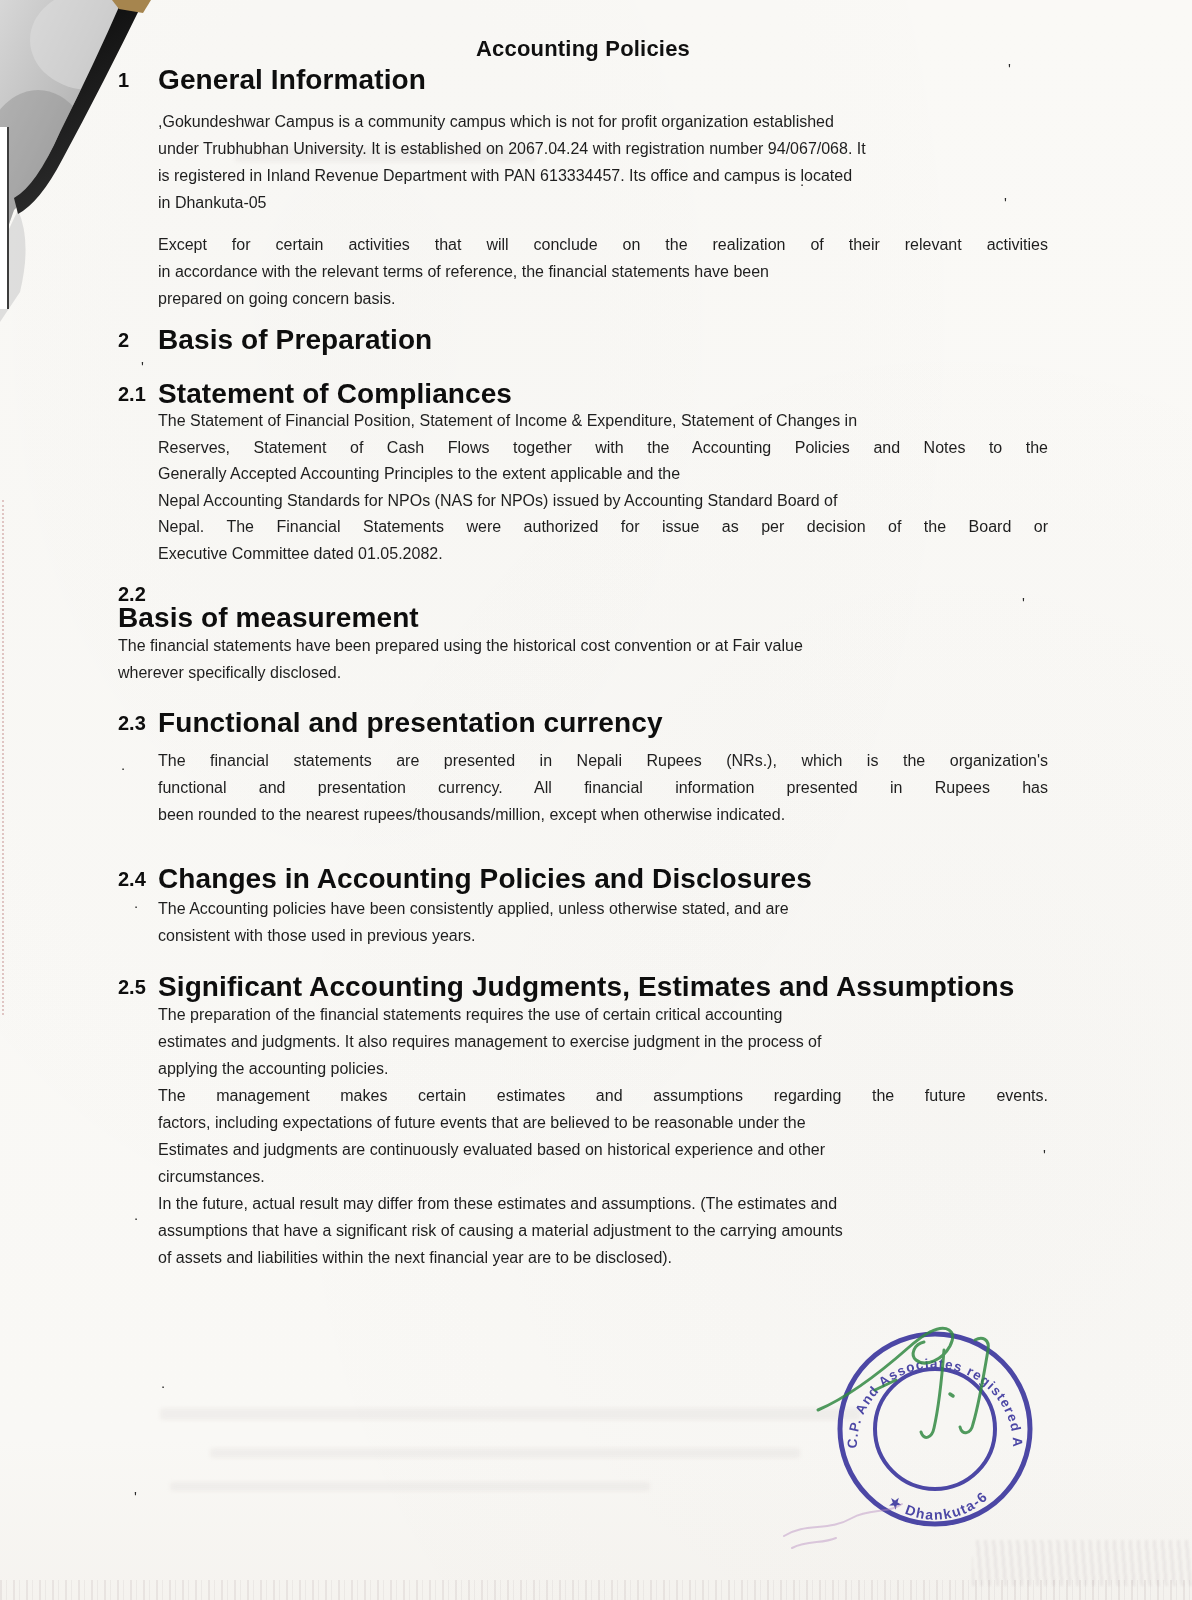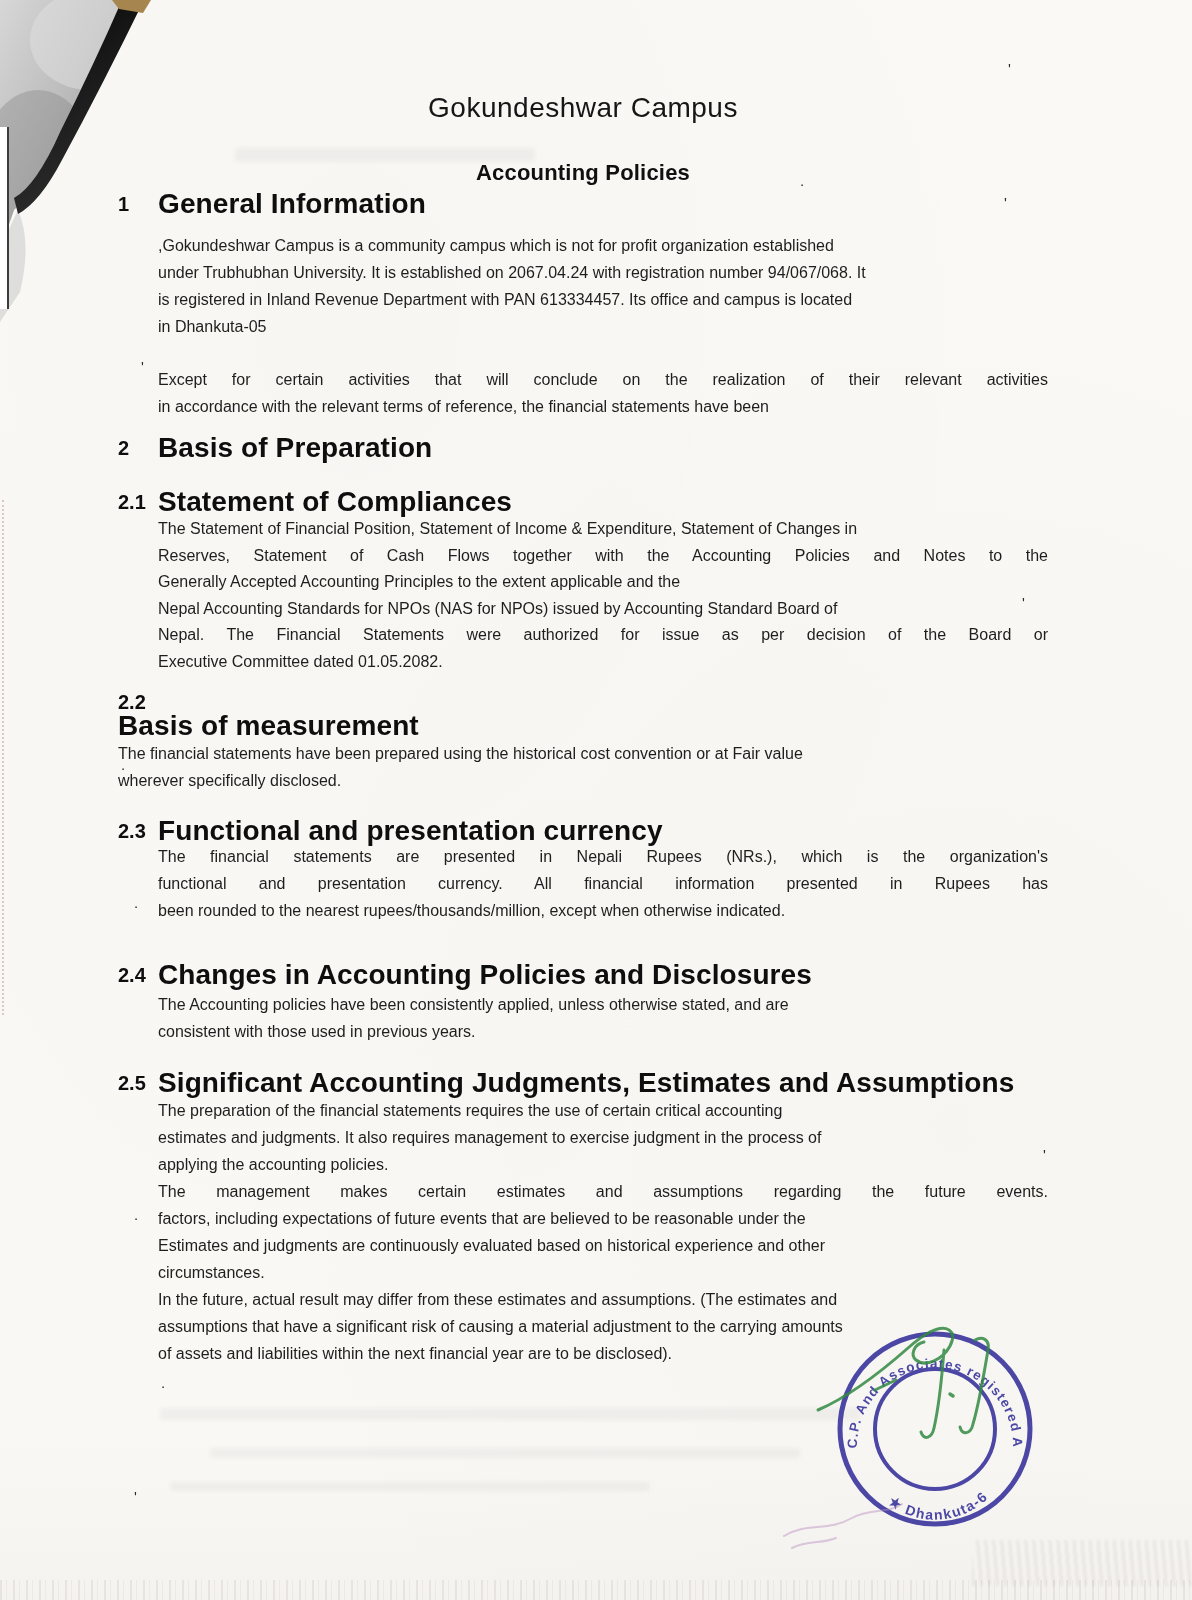--- a/index.html
+++ b/index.html
@@ -27,29 +27,29 @@
   .sec{display:flex;align-items:flex-start;}
   .num{flex:none;width:40px;font-weight:700;font-size:20px;line-height:24px;color:#0e0e0e;}
   .bd{flex:1;min-width:0;}
   .bd h3{margin:0;font-size:28px;line-height:24px;font-weight:700;color:#0e0e0e;letter-spacing:.1px;}
   .para{margin:0;font-size:16px;line-height:27px;color:#1e1e1e;}
   .para .ln{display:block;}
   .para .ln.j{text-align:justify;text-align-last:justify;}
   .tight{line-height:26.5px;}
   .m-sec1{margin-top:6px;}
   .m-p1{margin-top:16px;}
-  .m-p2{margin-top:26px;}
+  .m-p2{margin-top:15px;}
   .m-sec2{margin-top:16px;}
   .m-sec21{margin-top:30px;}
   .m-sec22{margin-top:15px;flex-direction:column;}
   .m-sec23{margin-top:25px;}
   .m-sec24{margin-top:39px;}
   .m-sec25{margin-top:26px;}
   .m-pp{margin-top:2px;}
-  .m-p23{}
+  .m-p23{margin-top:12px;}
   .m-p24{margin-top:4px;}
   
   .curl{position:absolute;left:0;top:0;pointer-events:none;}
   
   .edge-sliver{position:absolute;left:0;top:127px;width:7px;height:182px;background:#ffffff;border-right:2px solid #3c3c3c;}
   .edge-dotline{position:absolute;left:2px;top:500px;height:515px;width:0;border-left:2px dotted rgba(165,80,80,0.30);}
   
   .ghost{position:absolute;background:rgba(170,160,165,0.11);filter:blur(2px);border-radius:4px;}
   .noise-strip{
     position:absolute;left:0;bottom:0;width:100%;height:20px;
@@ -74,36 +74,36 @@
 <body>
 
 <div class="page">
 
   <div class="ghost" style="left:235px;top:148px;width:300px;height:14px;"></div>
   <div class="ghost" style="left:160px;top:1408px;width:700px;height:12px;"></div>
   <div class="ghost" style="left:210px;top:1448px;width:590px;height:10px;"></div>
   <div class="ghost" style="left:170px;top:1482px;width:480px;height:9px;"></div>
 
   <div class="doc">
-    <h1 class="title">Gokundeshwar Campus</h1>
     <h2 class="subtitle">Accounting Policies</h2>
 
     <div class="sec m-sec1">
       <div class="num">1</div>
       <div class="bd">
         <h3>General Information</h3>
         <p class="para m-p1">
           <span class="ln">,Gokundeshwar Campus  is a community campus which is not for profit organization established</span>
           <span class="ln">under Trubhubhan University. It is established on 2067.04.24 with registration number 94/067/068. It</span>
           <span class="ln">is registered in Inland Revenue Department with PAN 613334457. Its office and campus is located</span>
           <span class="ln">in Dhankuta-05</span>
         </p>
         <p class="para m-p2">
           <span class="ln j">Except for certain activities that will conclude on the realization of their relevant activities</span>
           <span class="ln">in accordance with the relevant terms of reference, the financial statements have been</span>
+          <span class="ln">prepared on going concern basis.</span>
         </p>
       </div>
     </div>
 
     <div class="sec m-sec2">
       <div class="num">2</div>
       <div class="bd">
         <h3>Basis of Preparation</h3>
       </div>
     </div>

